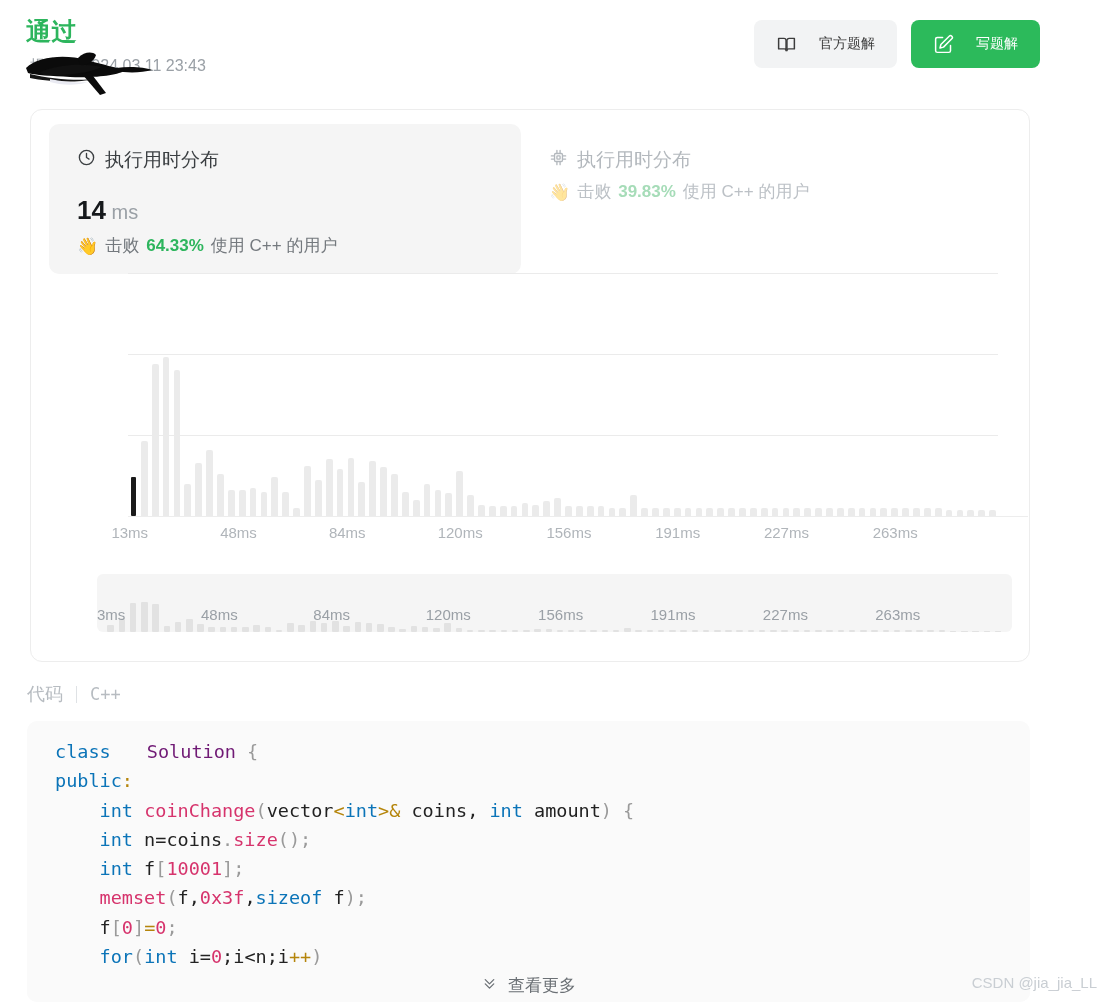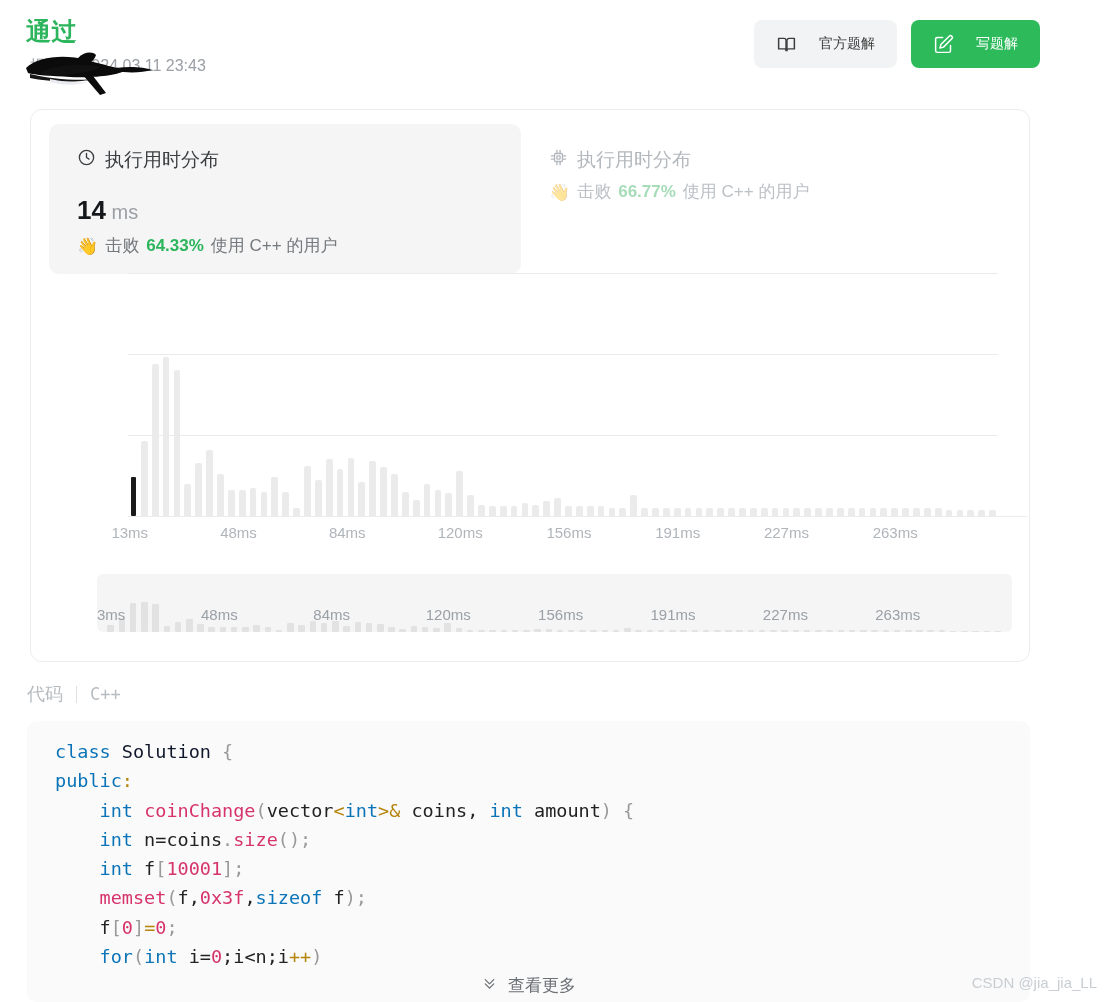--- a/index.html
+++ b/index.html
@@ -120,21 +120,21 @@
     background: #fafafa; border-radius: 10px; overflow: hidden;
   }
   .code-body {
     padding: 16px 0 0 28px;
     font-family: "DejaVu Sans Mono", monospace;
     font-size: 18.5px; line-height: 29.3px; color: #333;
     white-space: pre;
   }
   .tok-kw { color: #0b74b8; }
   .tok-type { color: #0b74b8; }
-  .tok-cls { color: #0f172a; }
+  .tok-cls { color: #701a75; margin-left: 25px; }
   .tok-fn { color: #d6336c; }
   .tok-num { color: #d6336c; }
   .tok-op { color: #b5850b; }
   .tok-punct { color: #9a9a9a; }
   .tok-plain { color: #222; }
 
   .more-row {
     position: absolute; left: 0; bottom: 0; width: 1003px; height: 34px;
     display: flex; align-items: center; justify-content: center; gap: 10px;
     font-size: 17px; color: #6b7075; cursor: pointer;
@@ -226,21 +226,21 @@
               <rect x="7" y="7" width="10" height="10" rx="1.5"></rect>
               <rect x="10" y="10" width="4" height="4" rx="0.8"></rect>
               <path d="M10 3v3M14 3v3M10 18v3M14 18v3M3 10h3M3 14h3M18 10h3M18 14h3" stroke-linecap="round"></path>
             </svg>
           </span>
           <span>执行用时分布</span>
         </div>
         <div class="stat-beat">
           <span class="clap">👋</span>
           <span>击败</span>
-          <span class="pct">66.77%</span>
+          <span class="pct">39.83%</span>
           <span>使用 C++ 的用户</span>
         </div>
       </div>
 
     </div>
 
     <div class="chart-area">
       <div class="plot" id="plot">
           <div class="gridline" style="top: 162px;"></div>
           <div class="gridline" style="top: 81px;"></div>

